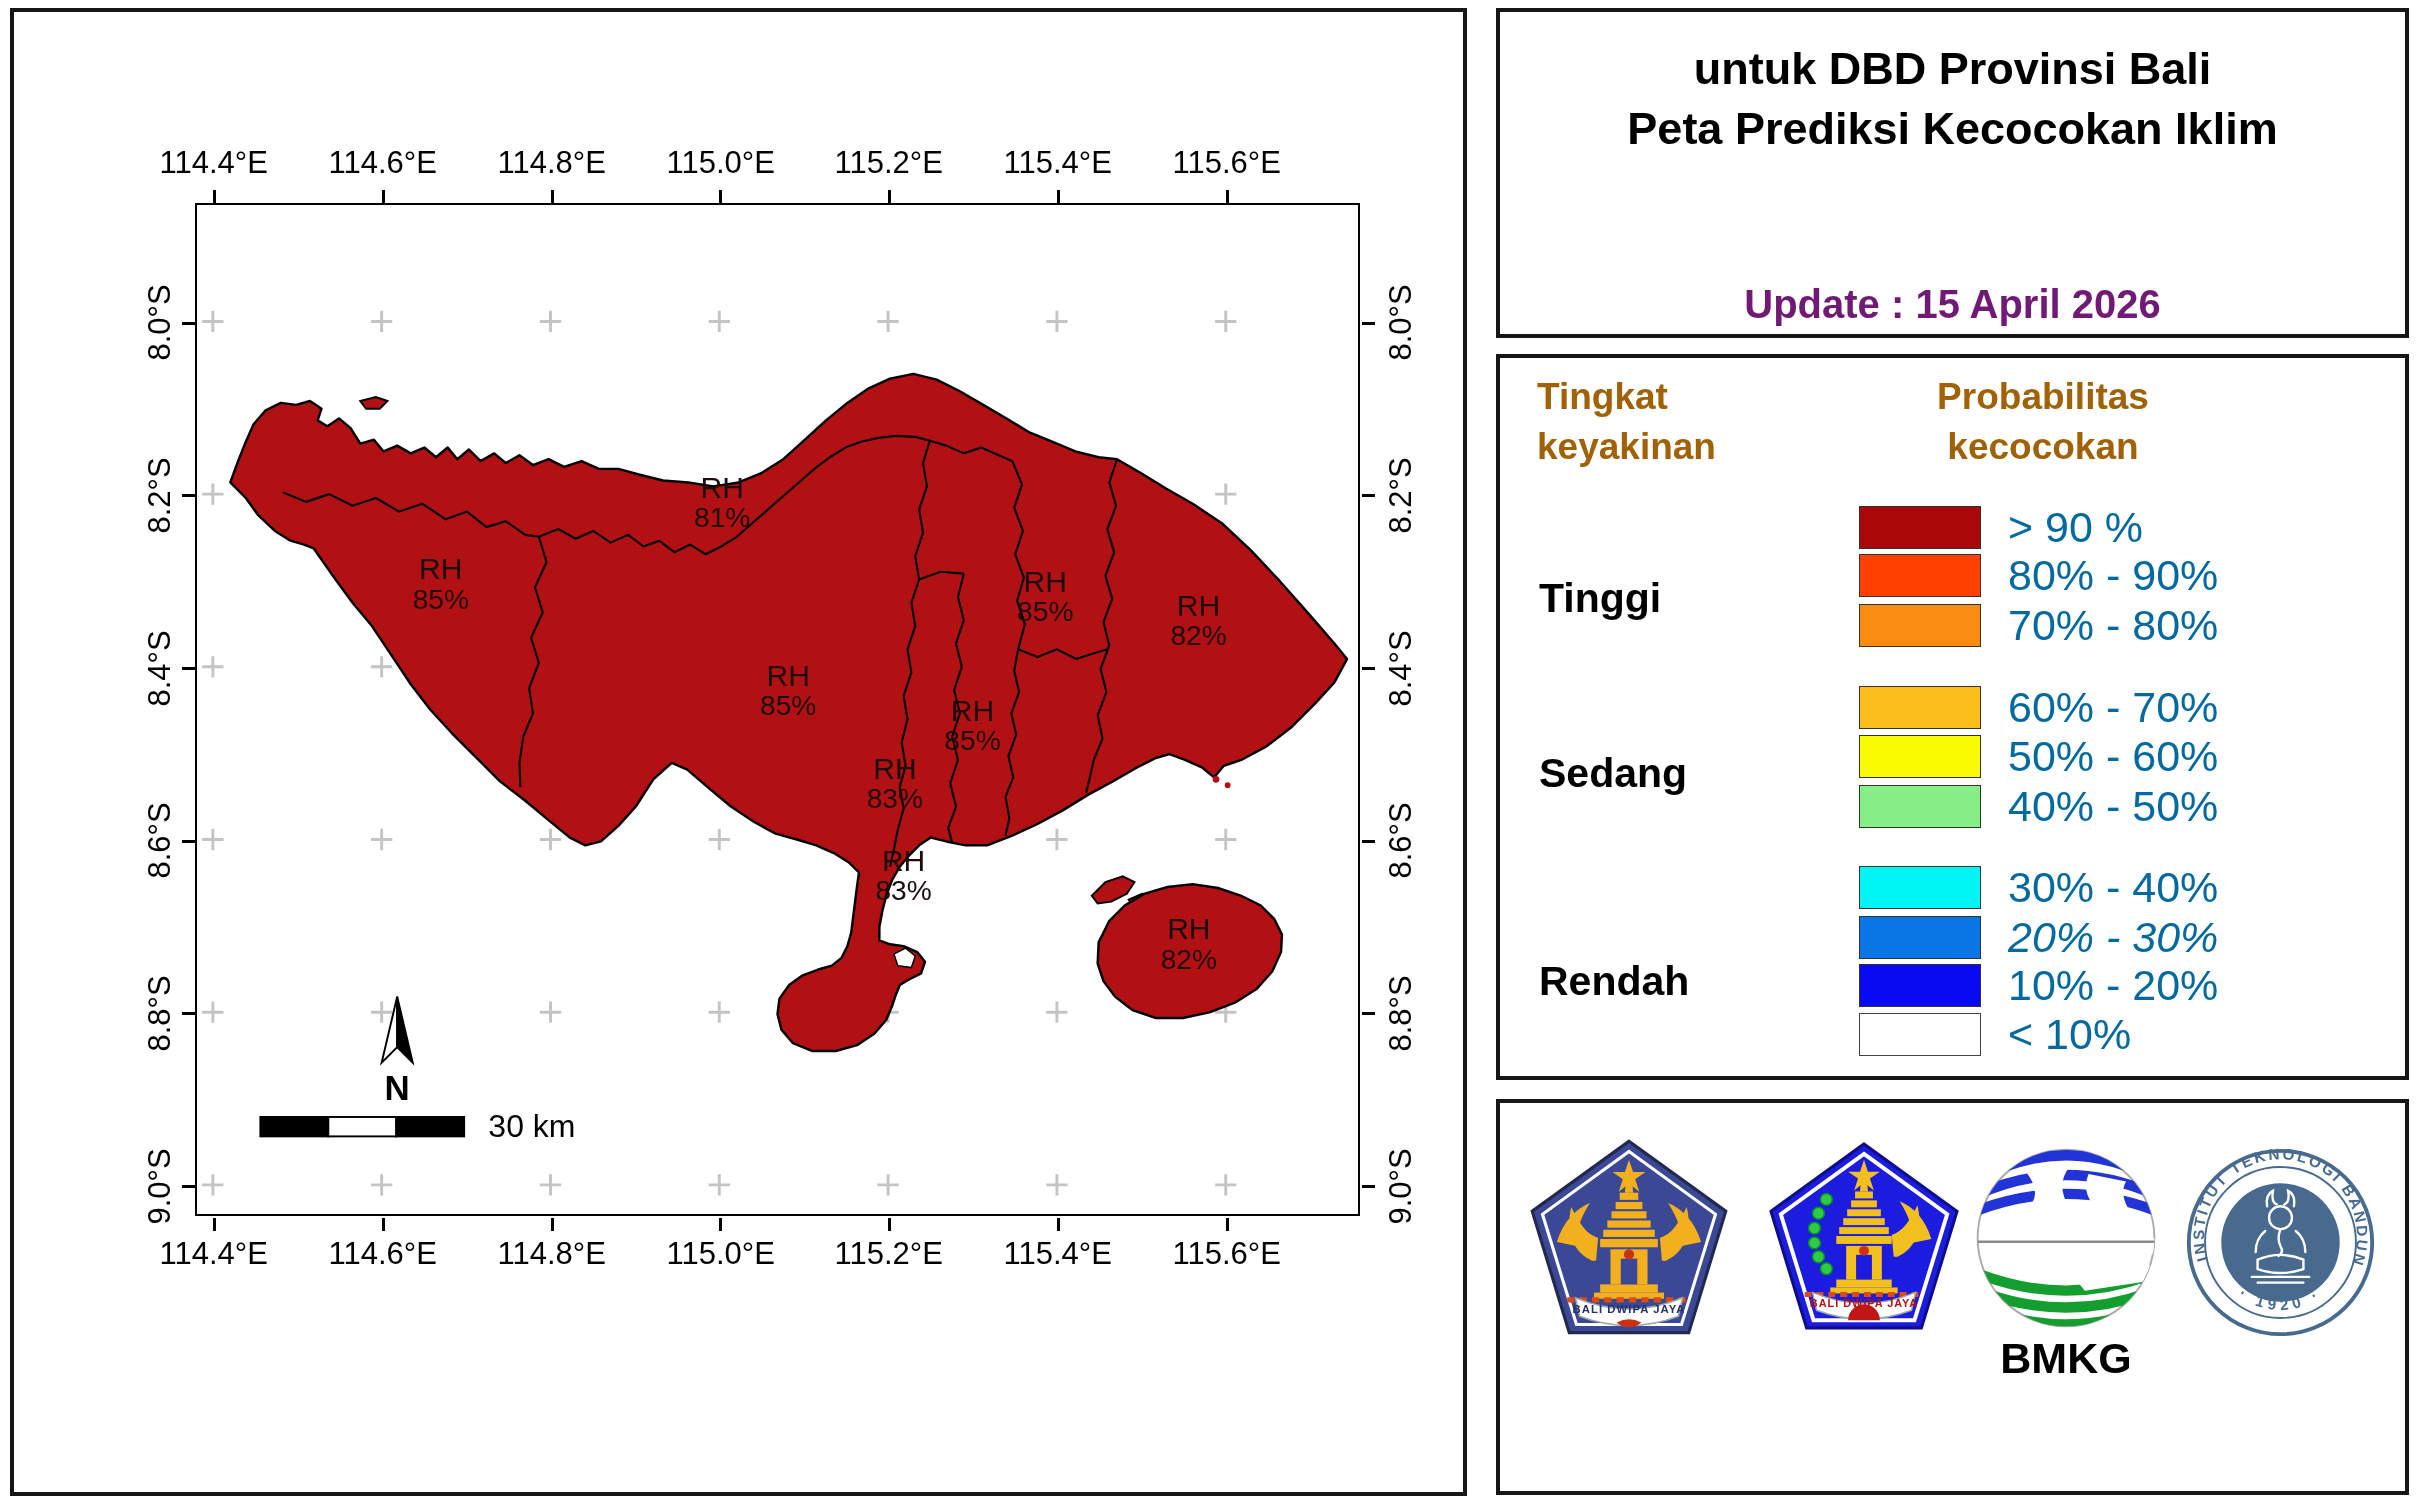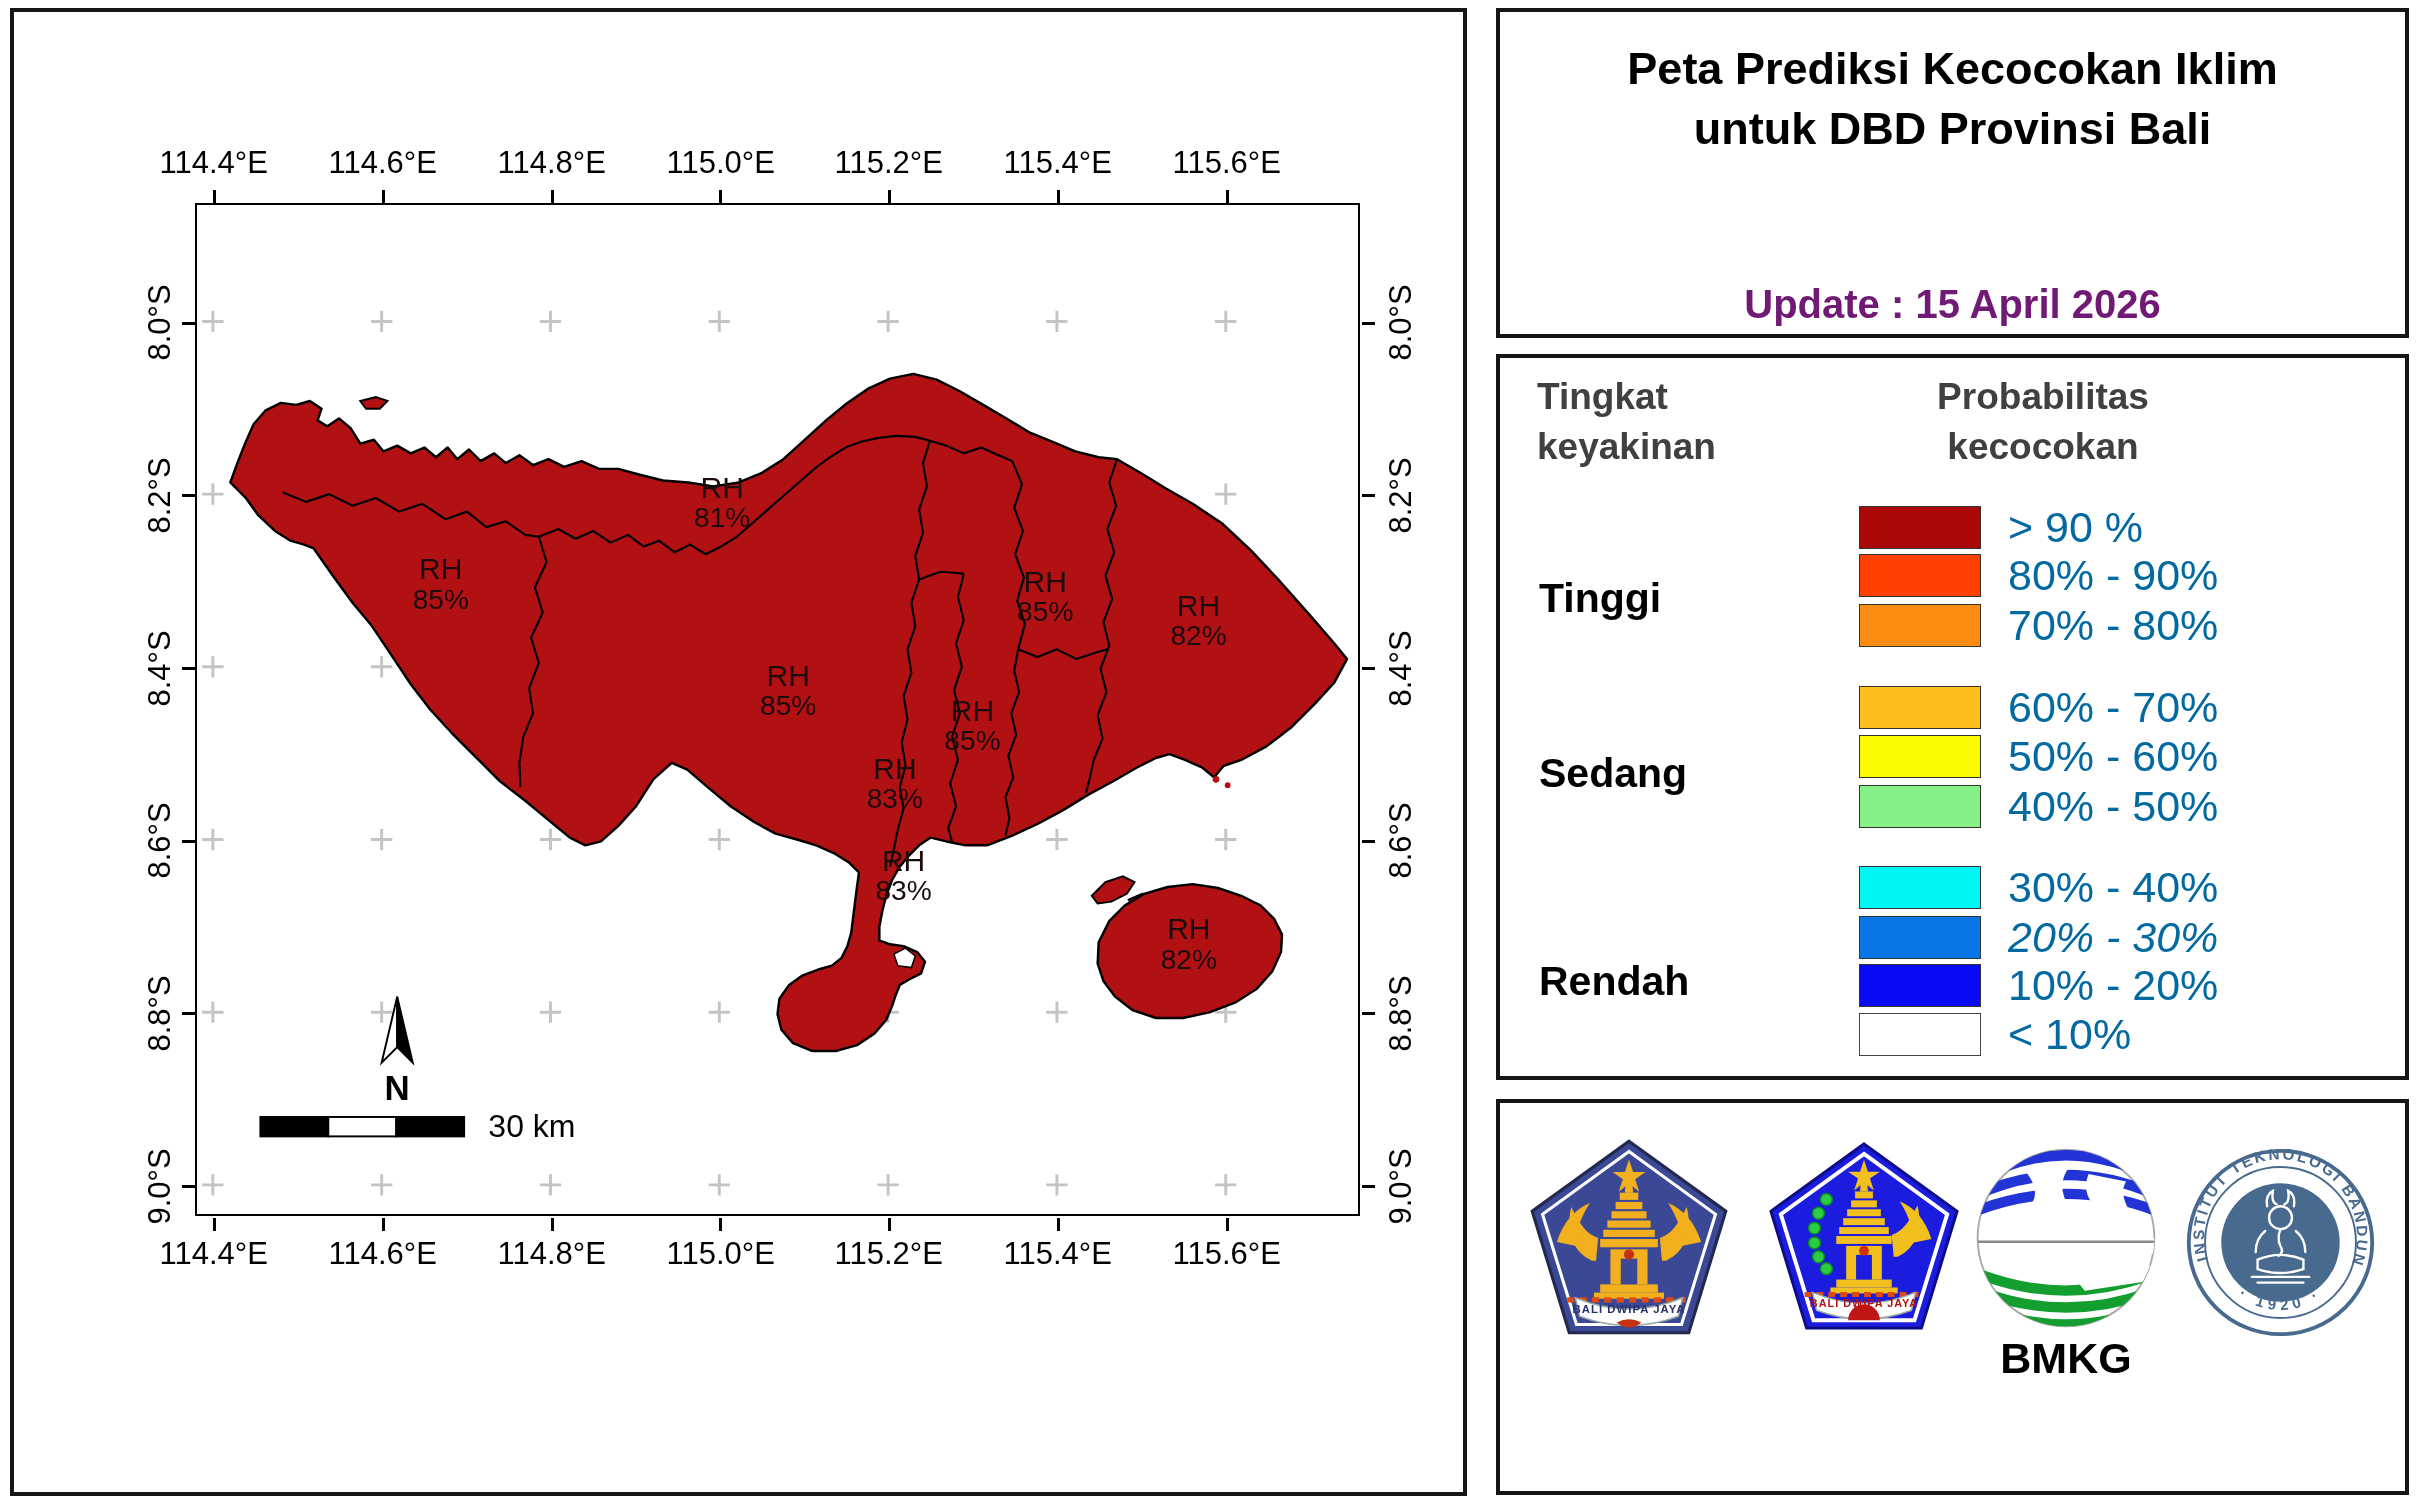--- a/index.html
+++ b/index.html
@@ -17,21 +17,21 @@
   .axis-label.vert-left{transform:rotate(-90deg);}
   .axis-label.vert-right{transform:rotate(-90deg);}
   
   #title-panel{left:1496px;top:7.8px;width:913px;height:330px;}
   #title-block{position:absolute;left:0;top:27px;width:100%;text-align:center;
                font-size:45px;font-weight:bold;line-height:60px;color:#000;}
   #update-line{position:absolute;left:0;top:270px;width:100%;text-align:center;
                font-size:40px;font-weight:bold;}
   
   #legend-panel{left:1496px;top:354px;width:913px;height:726px;}
-  .legend-header{position:absolute;font-size:37px;font-weight:bold;line-height:50px;color:#404040;}
+  .legend-header{position:absolute;font-size:37px;font-weight:bold;line-height:50px;color:#a16207;}
   #legend-header-left{left:37px;top:13.6px;}
   #legend-header-right{left:378px;top:13.6px;width:330px;text-align:center;}
   .group-label{position:absolute;left:39px;font-size:41px;font-weight:bold;color:#000;}
   .legend-swatch{position:absolute;left:359px;width:122px;height:43px;
                  border:1.9px solid #333;box-sizing:border-box;}
   .legend-entry-label{position:absolute;left:508px;height:43px;line-height:43px;
                       font-size:43px;color:#0369a1;white-space:nowrap;}
   
   #logos-panel{left:1496px;top:1099px;width:913px;height:396px;}
   .logo{position:absolute;}
@@ -188,22 +188,22 @@
           <rect x="135" y="940" width="70" height="20" fill="#fff" stroke="#000" stroke-width="2"></rect>
           <rect x="205" y="940" width="70" height="20" fill="#000" stroke="#000" stroke-width="2"></rect>
           <text x="300" y="961" class="map-annot">30 km</text>
         </g>
       </svg>
     </div>
   </section>
 
   <section class="panel" id="title-panel">
     <div id="title-block">
+      <div>untuk DBD Provinsi Bali</div>
       <div>Peta Prediksi Kecocokan Iklim</div>
-      <div>untuk DBD Provinsi Bali</div>
     </div>
     <div id="update-line" style="color: #701a75;">Update : 15 April 2026</div>
   </section>
 
   <section class="panel" id="legend-panel">
     <div class="legend-header" id="legend-header-left">
       <div>Tingkat</div>
       <div>keyakinan</div>
     </div>
     <div class="legend-header" id="legend-header-right">

